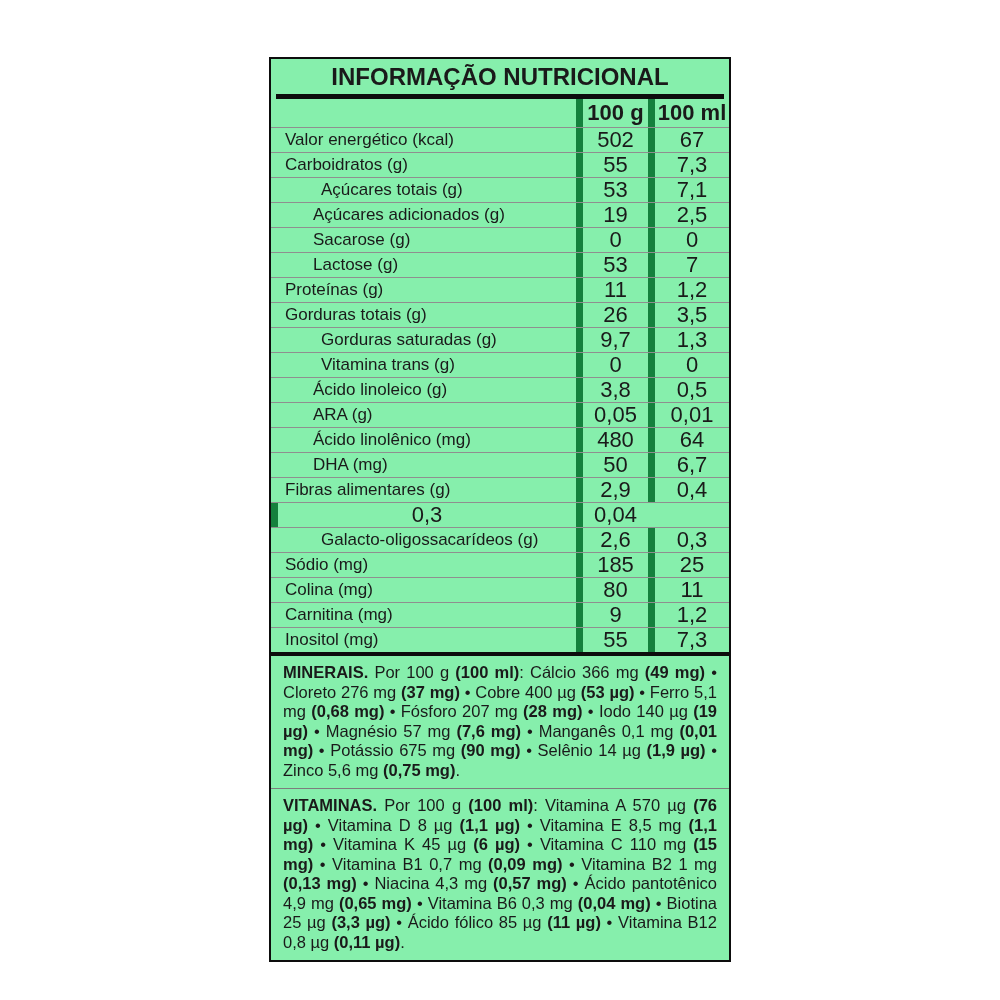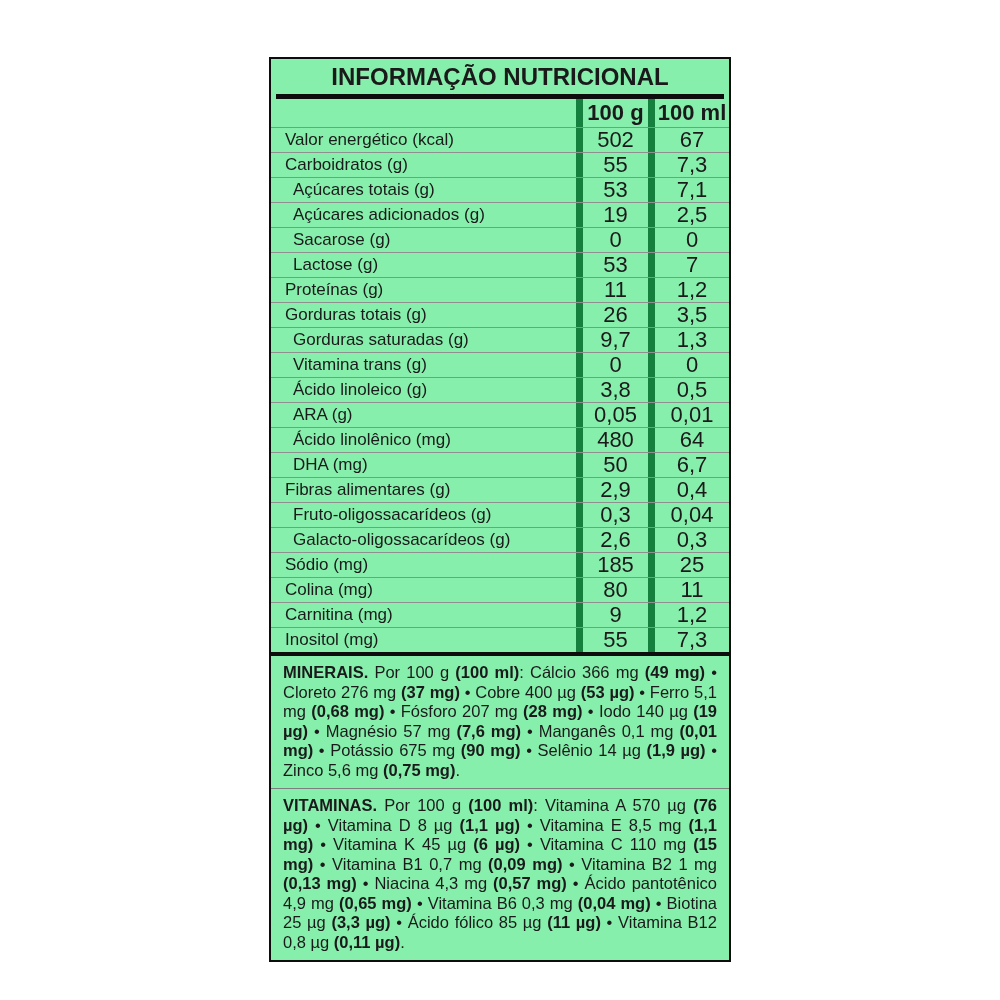--- a/index.html
+++ b/index.html
@@ -59,22 +59,22 @@
     height: 24px;
     border-top: 1px solid #8f8f8f;
   }
   .lcell {
     font-size: 17px;
     line-height: 24px;
     white-space: nowrap;
     overflow: hidden;
   }
   .ind0 { padding-left: 14px; }
-  .ind1 { padding-left: 22px; }
-  .ind2 { padding-left: 22px; }
+  .ind1 { padding-left: 22px; margin-left: 28px; }
+  .ind2 { padding-left: 42px; }
   .vcell {
     font-size: 22px;
     line-height: 24px;
     text-align: center;
     border-left: 7px solid #15803d;
     align-self: stretch;
     display: flex;
     align-items: center;
     justify-content: center;
   }
@@ -178,21 +178,20 @@
           <div class="lcell ind2">DHA (mg)</div>
           <div class="vcell">50</div>
           <div class="vcell">6,7</div>
         </div>
         <div class="grid-row data-row">
           <div class="lcell ind0">Fibras alimentares (g)</div>
           <div class="vcell">2,9</div>
           <div class="vcell">0,4</div>
         </div>
         <div class="grid-row data-row">
-          <div class="lcell ind1">Fruto-oligossacarídeos (g)</div>
           <div class="vcell">0,3</div>
           <div class="vcell">0,04</div>
         </div>
         <div class="grid-row data-row">
           <div class="lcell ind1">Galacto-oligossacarídeos (g)</div>
           <div class="vcell">2,6</div>
           <div class="vcell">0,3</div>
         </div>
         <div class="grid-row data-row">
           <div class="lcell ind0">Sódio (mg)</div>

